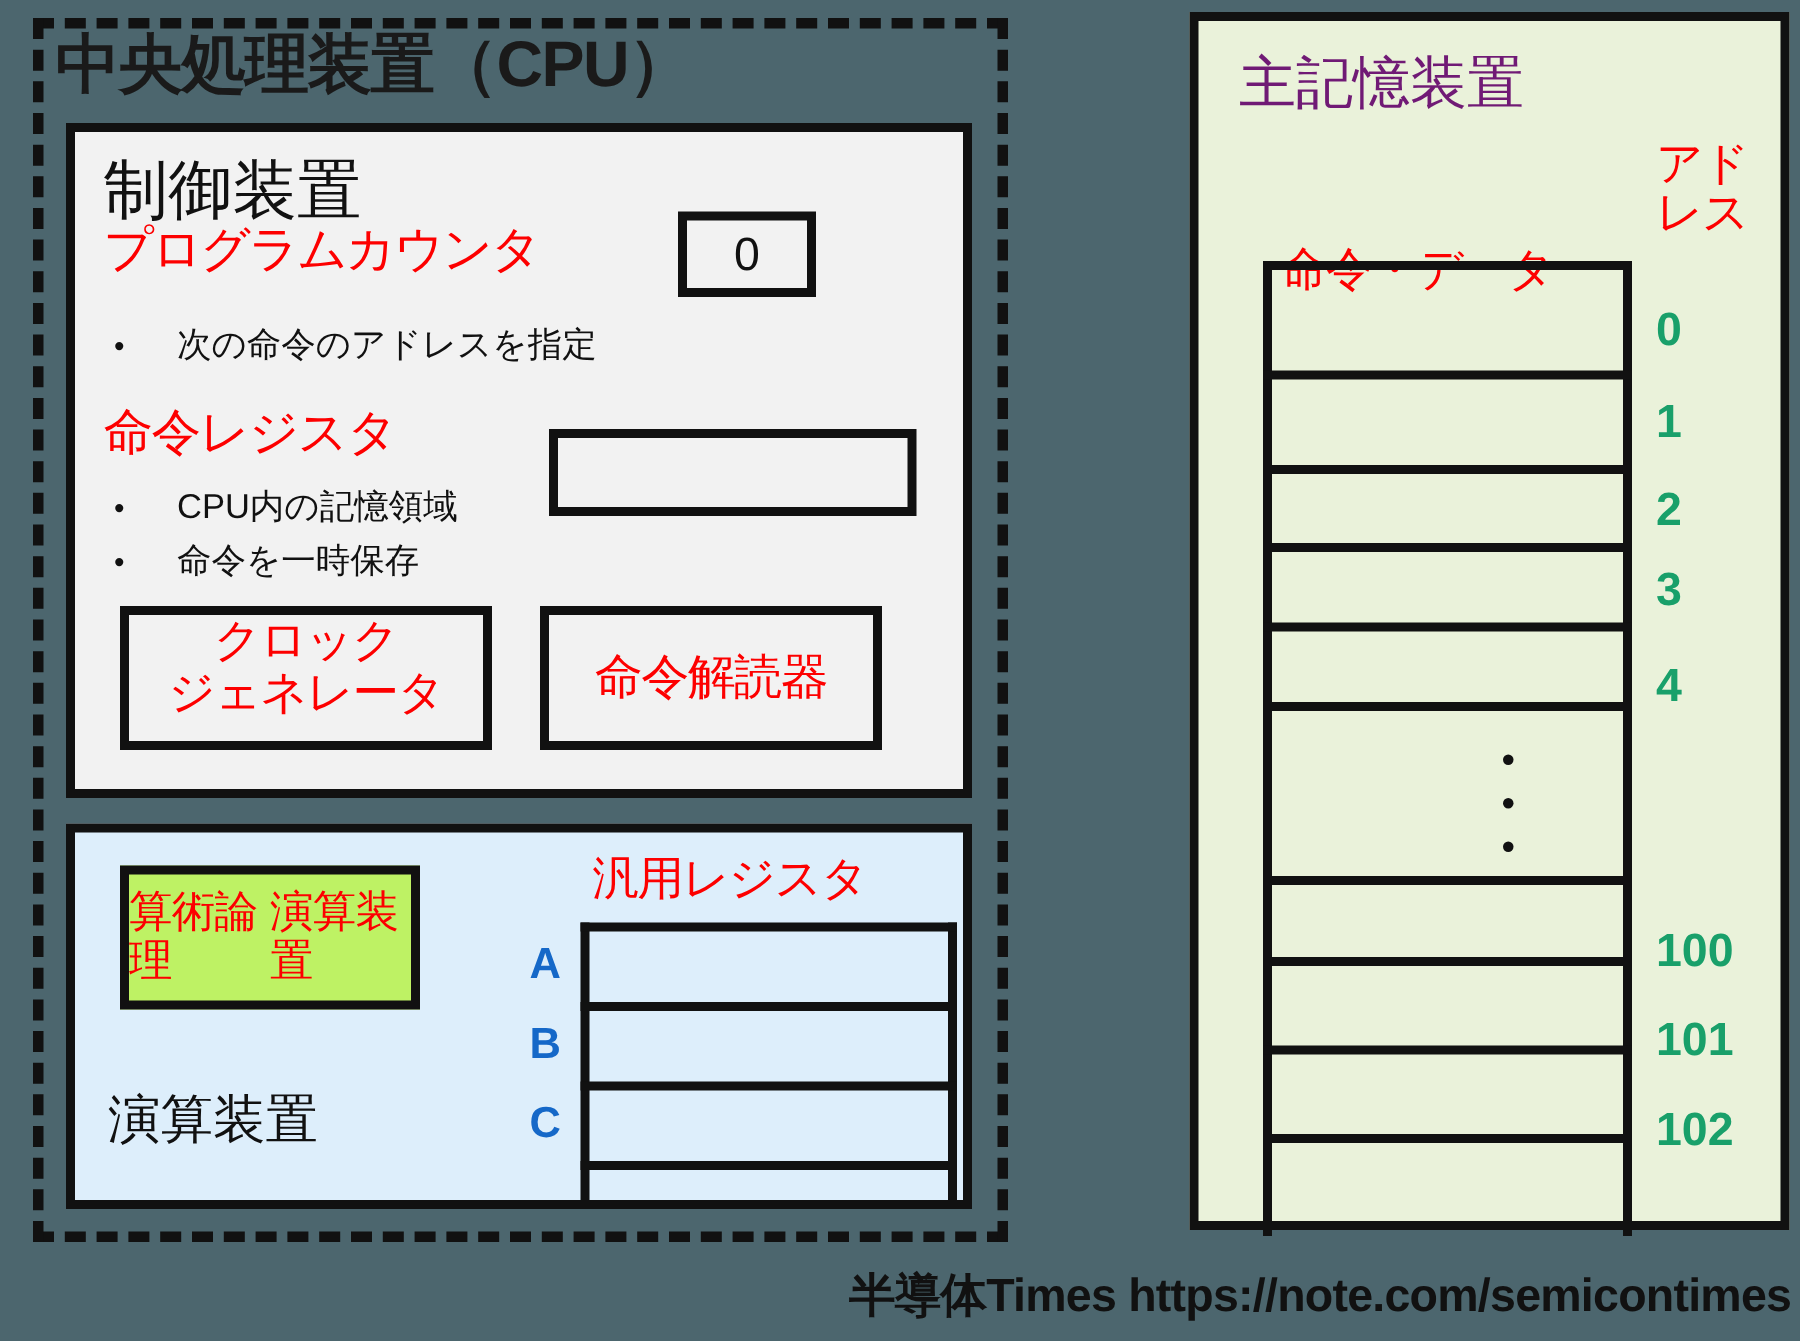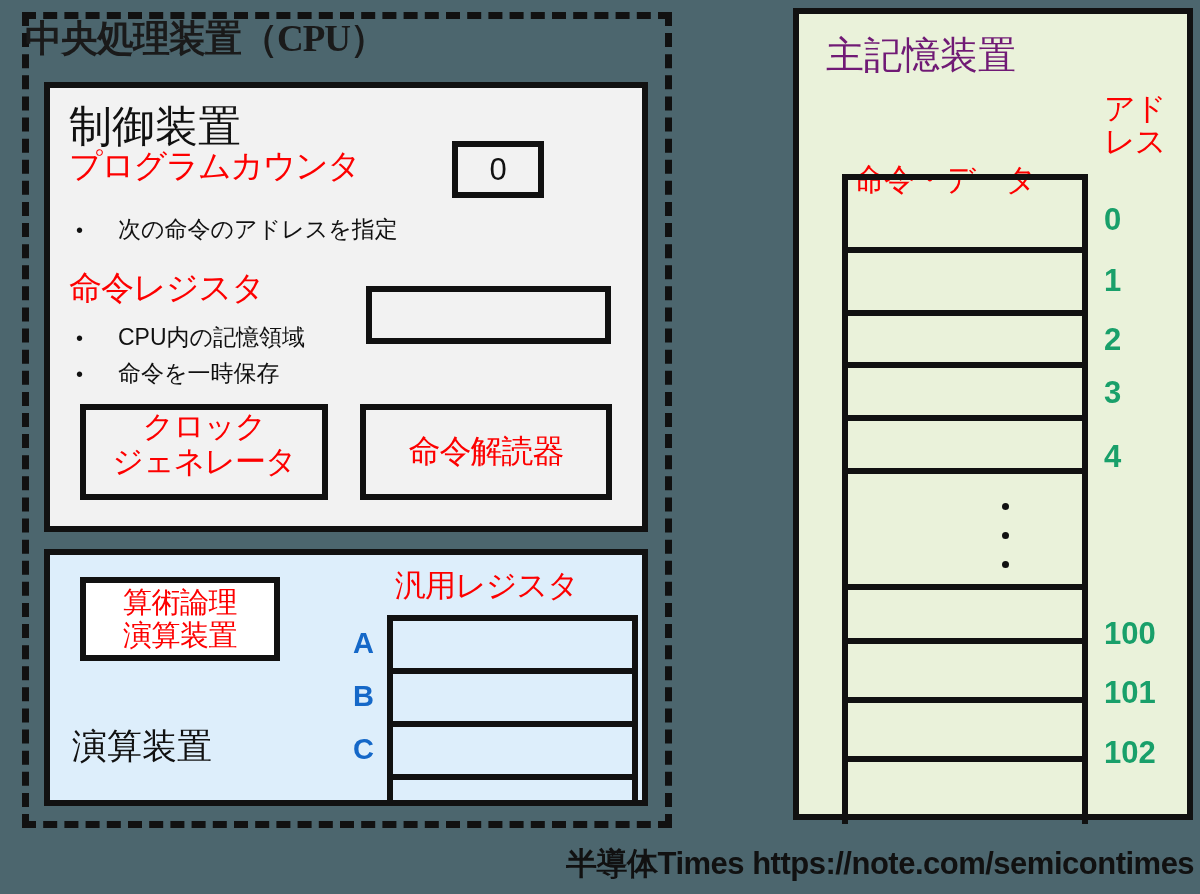--- a/index.html
+++ b/index.html
@@ -12,25 +12,24 @@
   }
   .root{position:absolute;left:0;top:0;width:1200px;height:894px;}
 
   
   .cpu-box{
     position:absolute;left:22px;top:12px;width:650px;height:816px;
     border:7px dashed #111;
     box-sizing:border-box;
   }
   .cpu-title{
-    position:absolute;left:25px;top:14px;
-    font-size:37px;font-weight:700;color:#1a1a1a;
+    position:absolute;left:37px;top:14px;
+    font-size:43px;font-weight:700;color:#1a1a1a;
     letter-spacing:-1px;white-space:nowrap;
     z-index:6;
-    font-family:Liberation Serif, serif;
   }
 
   
   .control-panel{
     position:absolute;left:44px;top:82px;width:604px;height:450px;
     background:#f2f2f2;
     border:6px solid #111;
     box-sizing:border-box;
   }
   .control-title{
@@ -66,37 +65,37 @@
   .bl2{left:26px;top:234px;}
   .bl3{left:26px;top:270px;}
 
   .clock-box{
     position:absolute;left:30px;top:316px;width:248px;height:96px;
     background:#f2f2f2;border:6px solid #111;box-sizing:border-box;
     display:flex;flex-direction:column;align-items:center;justify-content:flex-start;
     color:#fd0000;font-size:31px;line-height:1.12;letter-spacing:-1px;
   }
   .decoder-box{
-    position:absolute;left:310px;top:316px;width:252px;height:96px;
+    position:absolute;left:310px;top:316px;width:228px;height:96px;
     background:#f2f2f2;border:6px solid #111;box-sizing:border-box;
     display:flex;align-items:center;justify-content:center;
     color:#fd0000;font-size:32px;letter-spacing:-1px;
   }
 
   
   .alu-panel{
     position:absolute;left:44px;top:549px;width:604px;height:257px;
     background:#ddeefb;
     border:6px solid #111;
     box-sizing:border-box;
   }
   .alu-inner-box{
-    position:absolute;left:30px;top:22px;width:200px;height:84px;
-    background:#ffffff;border:6px solid #111;box-sizing:border-box;
-    display:flex;flex-direction:column;align-items:center;justify-content:center;
+    position:absolute;left:30px;top:22px;width:200px;height:96px;
+    background:#bef264;border:6px solid #111;box-sizing:border-box;
+    display:flex;flex-direction:row;align-items:center;justify-content:center;
     color:#fd0000;font-size:29px;line-height:1.15;letter-spacing:-0.5px;
   }
   .alu-title{
     position:absolute;left:22px;top:168px;
     font-size:35px;color:#111;
   }
   .gpr-label{
     position:absolute;left:345px;top:10px;
     font-size:31px;color:#fd0000;letter-spacing:-1px;
   }

